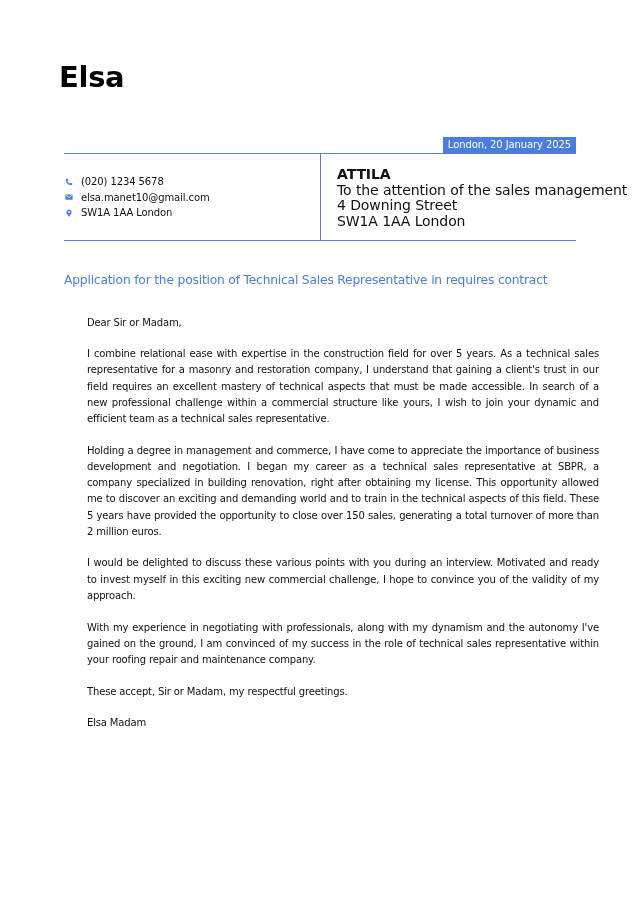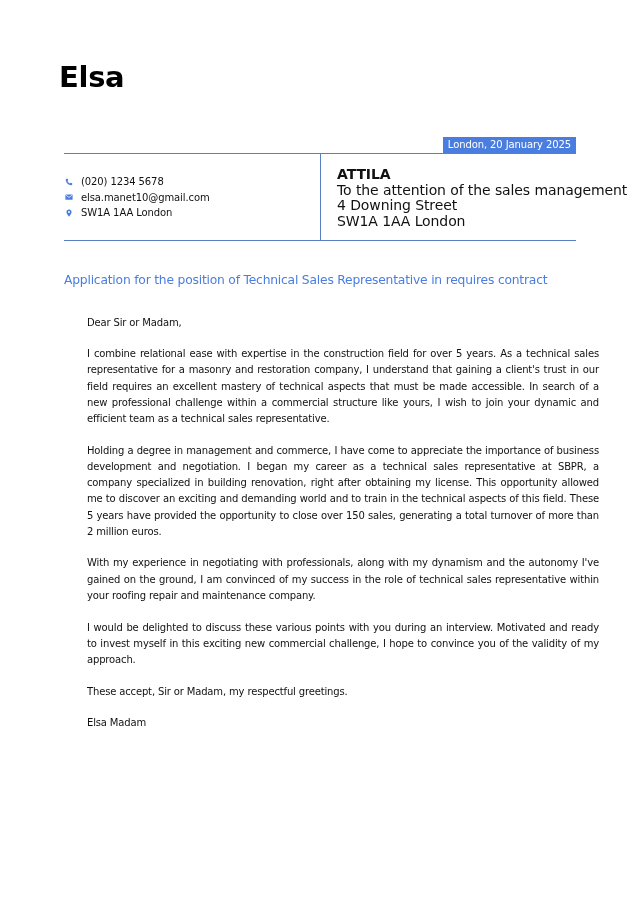--- a/index.html
+++ b/index.html
@@ -71,19 +71,19 @@
     <div>4 Downing Street</div>
     <div>SW1A 1AA London</div>
   </div>
 
   <div class="subject">Application for the position of Technical Sales Representative in requires contract</div>
 
   <div class="body">
     <p class="greeting">Dear Sir or Madam,</p>
     <p>I combine relational ease with expertise in the construction field for over 5 years. As a technical sales representative for a masonry and restoration company, I understand that gaining a client's trust in our field requires an excellent mastery of technical aspects that must be made accessible. In search of a new professional challenge within a commercial structure like yours, I wish to join your dynamic and efficient team as a technical sales representative.</p>
     <p>Holding a degree in management and commerce, I have come to appreciate the importance of business development and negotiation. I began my career as a technical sales representative at SBPR, a company specialized in building renovation, right after obtaining my license. This opportunity allowed me to discover an exciting and demanding world and to train in the technical aspects of this field. These 5 years have provided the opportunity to close over 150 sales, generating a total turnover of more than 2 million euros.</p>
+    <p>I would be delighted to discuss these various points with you during an interview. Motivated and ready to invest myself in this exciting new commercial challenge, I hope to convince you of the validity of my approach.</p>
     <p>With my experience in negotiating with professionals, along with my dynamism and the autonomy I've gained on the ground, I am convinced of my success in the role of technical sales representative within your roofing repair and maintenance company.</p>
-    <p>I would be delighted to discuss these various points with you during an interview. Motivated and ready to invest myself in this exciting new commercial challenge, I hope to convince you of the validity of my approach.</p>
     <p>These accept, Sir or Madam, my respectful greetings.</p>
     <p>Elsa Madam</p>
   </div>
 
 </div>
 
 </body></html>

